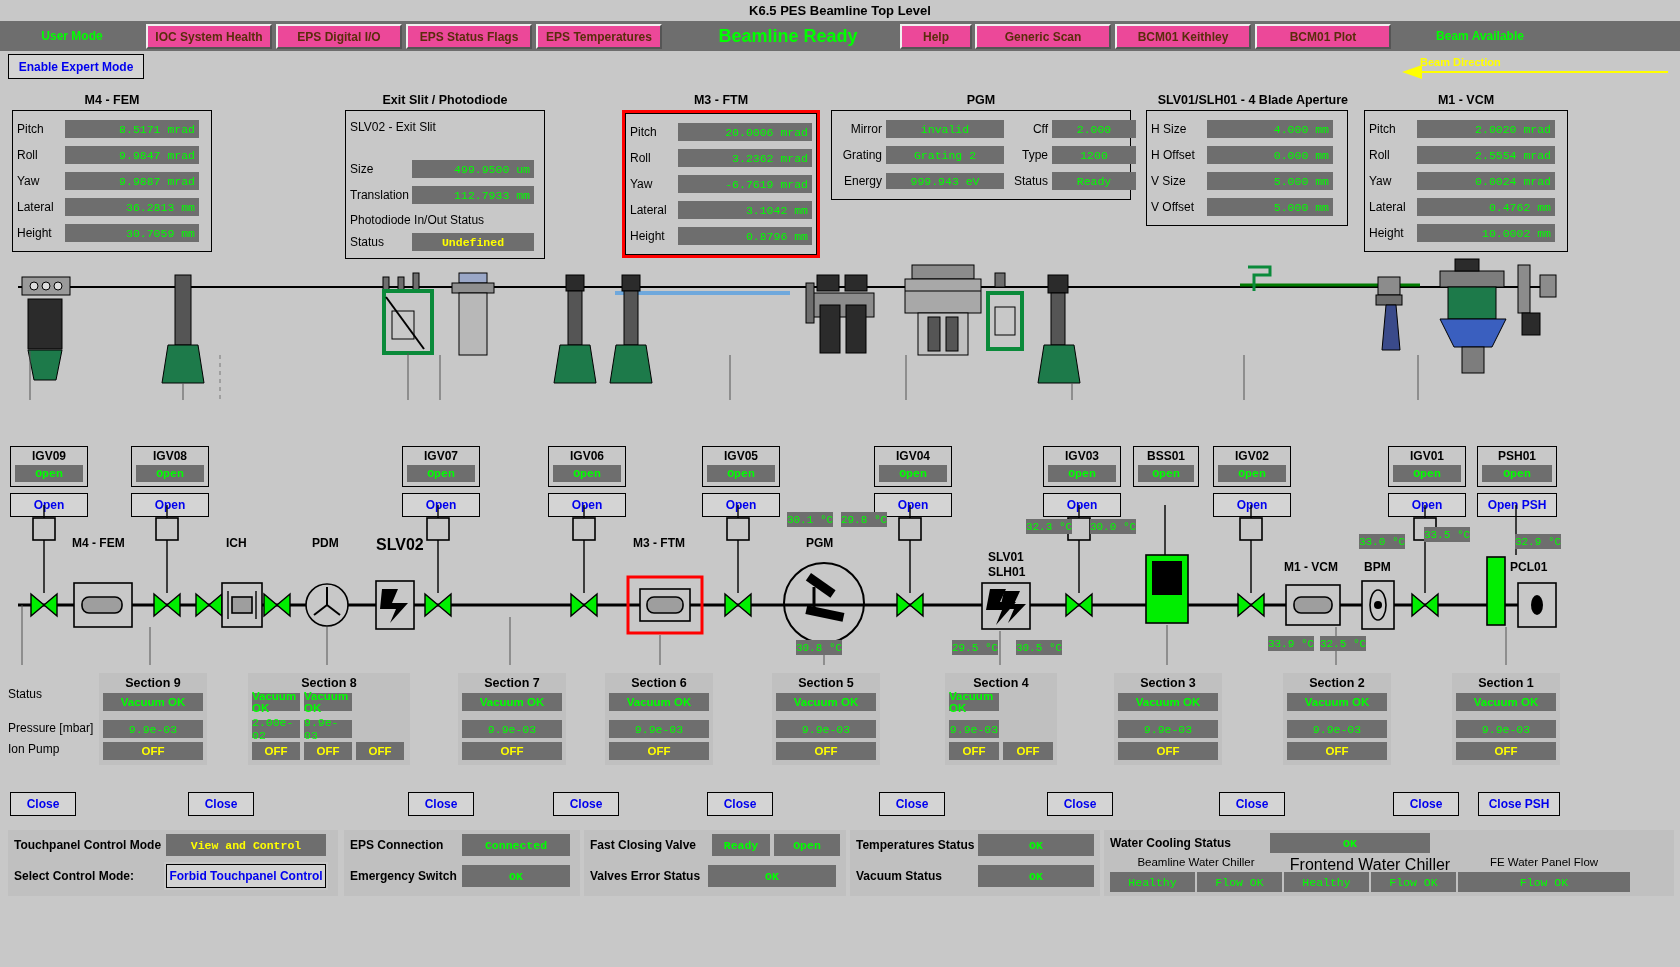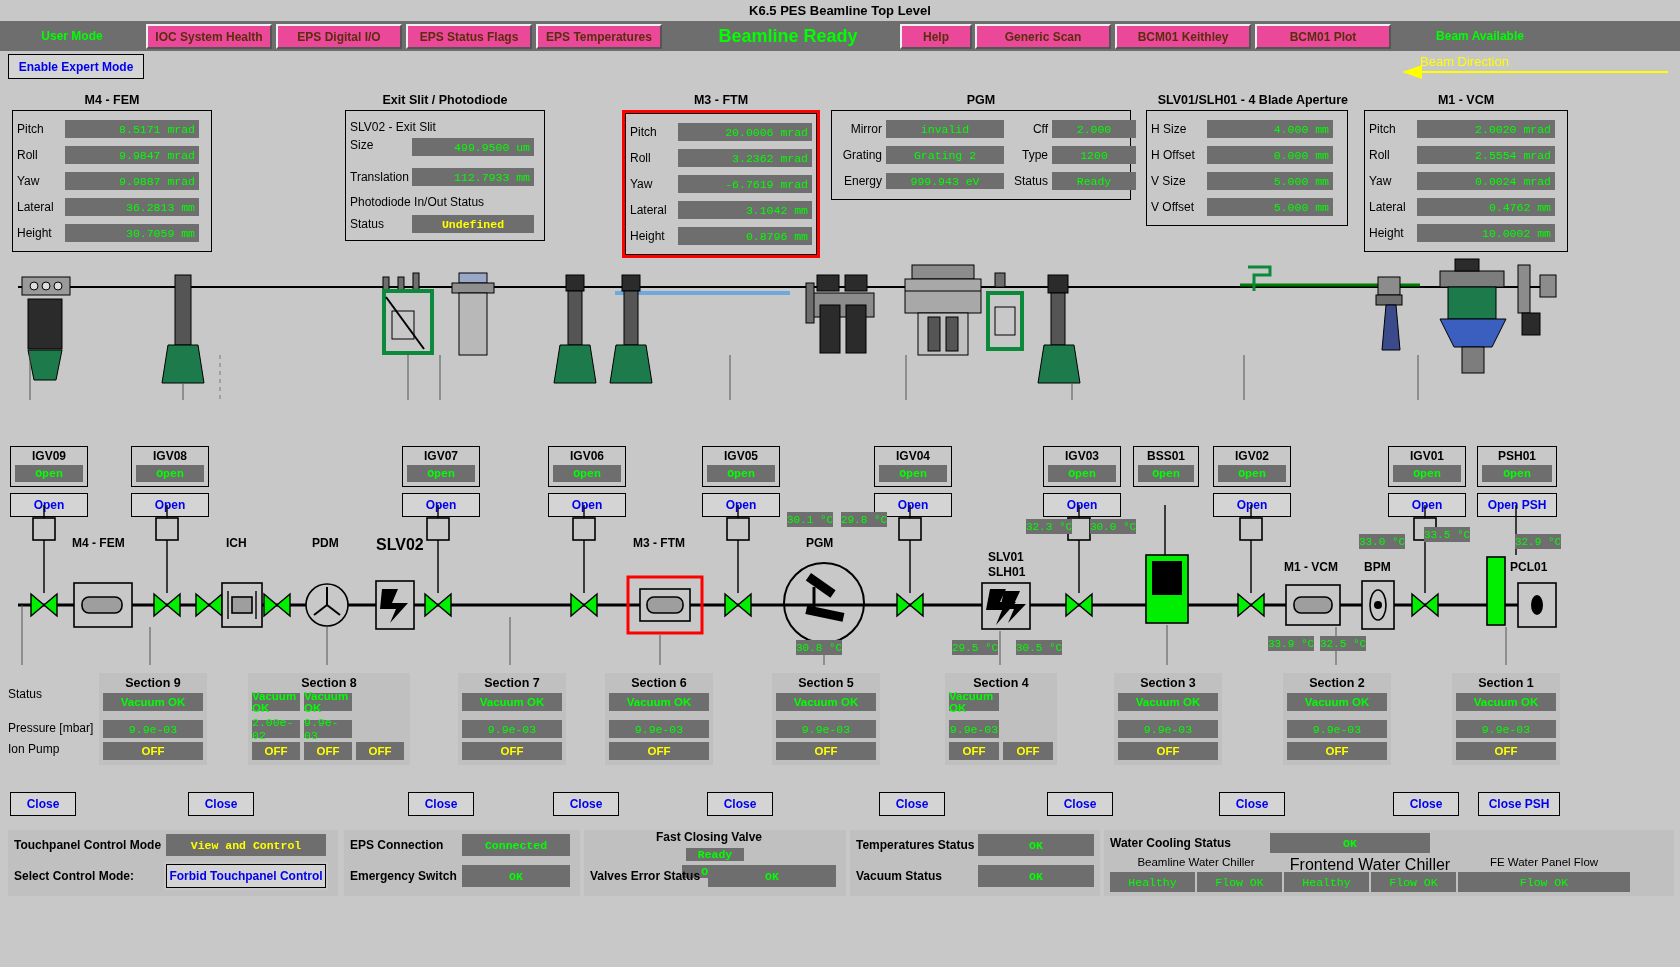--- a/index.html
+++ b/index.html
@@ -116,21 +116,21 @@
       <div class="btn abs" style="left: 1255px; top: 24px; width: 136px; height: 25px;">
         <span>BCM01 Plot</span>
       </div>
     </div>
 
   <div class="abs" style="left:1400px;top:24px;width:160px;height:24px;display:flex;align-items:center;justify-content:center;">
     <span style="color:#00ff00;font-size:12px;font-weight:bold;">Beam Available</span>
   </div>
 
   <div class="abs" style="left:1420px;top:52px;">
-    <span style="color:#ffff00;font-size:13px;font-weight:normal;">Beam Direction</span>
+    <span style="color:#ffff00;font-size:11px;font-weight:bold;">Beam Direction</span>
   </div>
   <svg class="abs" style="left:1400px;top:64px;" width="270" height="16">
     <line x1="20" y1="8" x2="268" y2="8" stroke="#ffff00" stroke-width="2"></line>
     <polygon points="2,8 22,1 22,15" fill="#ffff00"></polygon>
   </svg>
 
   <div class="abs" style="left:12px;top:93px;width:200px;">
     <div class="lbl bold" style="text-align:center;font-size:12.5px;">M4 - FEM</div>
     <div class="groupbox" id="m4-fem-box" style="margin-top:3px;padding:5px 4px;">
         <div style="display: flex; align-items: center; height: 26px;">
@@ -154,21 +154,21 @@
           <span class="ro" style="width: 134px; height: 18px;">30.7059 mm</span>
         </div>
       </div>
   </div>
 
   <div class="abs" style="left:345px;top:93px;width:200px;">
     <div class="lbl bold" style="text-align:center;font-size:12.5px;">Exit Slit / Photodiode</div>
     <div class="groupbox" style="margin-top:3px;padding:5px 4px;">
       <div class="lbl" style="height:22px;display:flex;align-items:center;">SLV02 - Exit Slit</div>
       <div id="exit-slit-rows">
-          <div style="display: flex; align-items: flex-start; height: 26px;">
+          <div style="display: flex; align-items: center; height: 26px; margin-top: 18px;">
             <span class="lbl" style="width: 62px;">Size</span>
             <span class="ro" style="width: 122px; height: 18px;">499.9500 um</span>
           </div>
           <div style="display: flex; align-items: center; height: 26px;">
             <span class="lbl" style="width: 62px;">Translation</span>
             <span class="ro" style="width: 122px; height: 18px;">112.7933 mm</span>
           </div>
         </div>
       <div class="lbl" style="height:23px;display:flex;align-items:center;">Photodiode In/Out Status</div>
       <div style="display:flex;align-items:center;height:22px;">
@@ -781,21 +781,21 @@
       <span class="lbl bold" style="width:112px;">EPS Connection</span>
       <span class="ro bold center" style="width:108px;height:22px;">Connected</span>
     </div>
     <div style="display:flex;align-items:center;height:32px;padding:0 6px;">
       <span class="lbl bold" style="width:112px;">Emergency Switch</span>
       <span class="ro bold center" style="width:108px;height:22px;">OK</span>
     </div>
   </div>
 
   <div class="abs statusbar-group" style="left:584px;top:830px;width:262px;height:66px;">
-    <div style="display:flex;align-items:center;height:30px;padding:0 6px;gap:4px;flex-direction:column;">
+    <div style="display:flex;align-items:center;height:30px;padding:0 6px;gap:4px;">
       <span class="lbl bold" style="width:118px;">Fast Closing Valve</span>
       <span class="ro bold center" style="width:58px;height:22px;">Ready</span>
       <span class="ro bold center" style="width:66px;height:22px;">Open</span>
     </div>
     <div style="display:flex;align-items:center;height:32px;padding:0 6px;">
       <span class="lbl bold" style="width:118px;">Valves Error Status</span>
       <span class="ro bold center" style="width:128px;height:22px;">OK</span>
     </div>
   </div>
 

